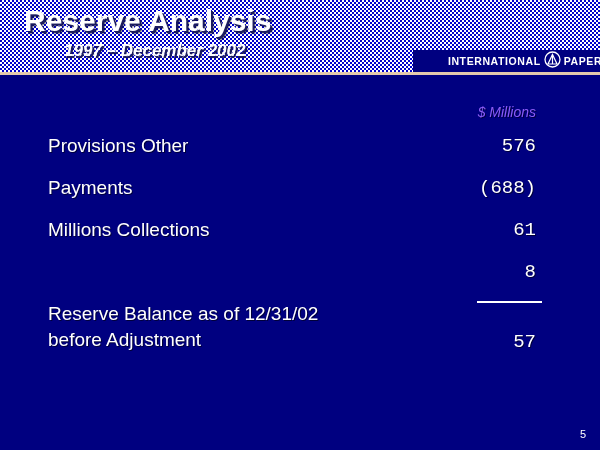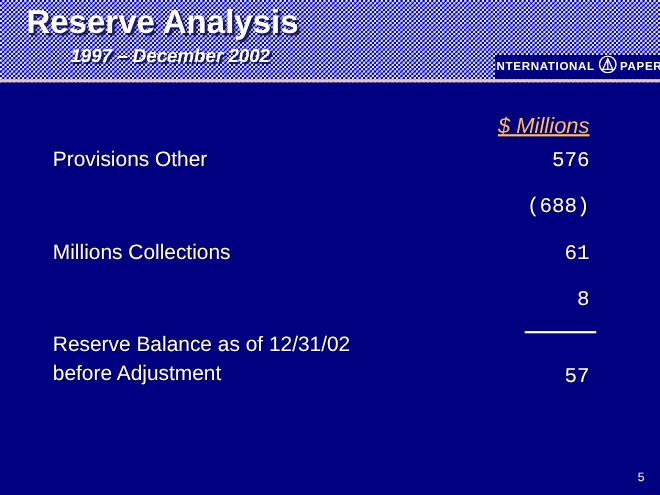--- a/index.html
+++ b/index.html
@@ -36,43 +36,43 @@
     white-space:nowrap;
     margin-left:40px;
   }
 
   
   .logo-box{
     position:absolute;right:0;top:50px;width:150px;height:22px;
     background:#000080;
     display:flex;align-items:center;justify-content:center;
     overflow:hidden;
+    padding-left:37px;
   }
   .logo-text{
     font-size:10.5px;font-weight:bold;color:#ffffff;
     letter-spacing:.6px;white-space:nowrap;line-height:1;
   }
   .logo-mark{display:inline-block;vertical-align:middle;margin:0 3px;}
 
   .rule{
     position:absolute;left:0;top:72px;width:600px;height:3px;
     background:#e3c9ad;
   }
 
   
   .sheet{
     position:absolute;left:0;top:75px;width:600px;height:375px;
     background:#000080;
   }
   .units{
     position:absolute;right:64px;top:29px;
-    font-size:20px;font-style:italic;color:#fdba74;
+    font-size:14px;font-style:italic;color:#8b5cf6;
     text-shadow:1px 1px 0 rgba(0,0,0,.5);
     white-space:nowrap;
-    text-decoration:underline;
   }
 
   .rows{position:absolute;left:0;top:58px;width:600px;}
   .row{
     position:relative;height:42px;
   }
   .row.tall{height:56px;}
   .label{
     position:absolute;left:48px;top:0;
     font-size:19px;color:#ffffff;
@@ -122,20 +122,21 @@
 
 <div class="sheet">
   <div class="units">$ Millions</div>
 
   <div class="rows" id="rows">
       <div class="row">
         <div class="label">Provisions Other</div>
         <div class="value">576</div>
       </div>
       <div class="row">
+        <div class="label">Payments</div>
         <div class="value">(688)</div>
       </div>
       <div class="row">
         <div class="label">Millions Collections</div>
         <div class="value">61</div>
       </div>
       <div class="row">
         <div class="value">8</div>
       </div>
       <div class="row tall">

